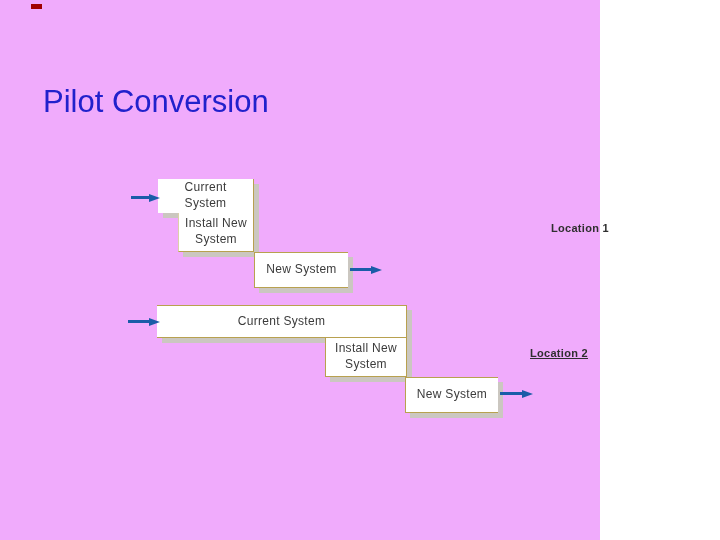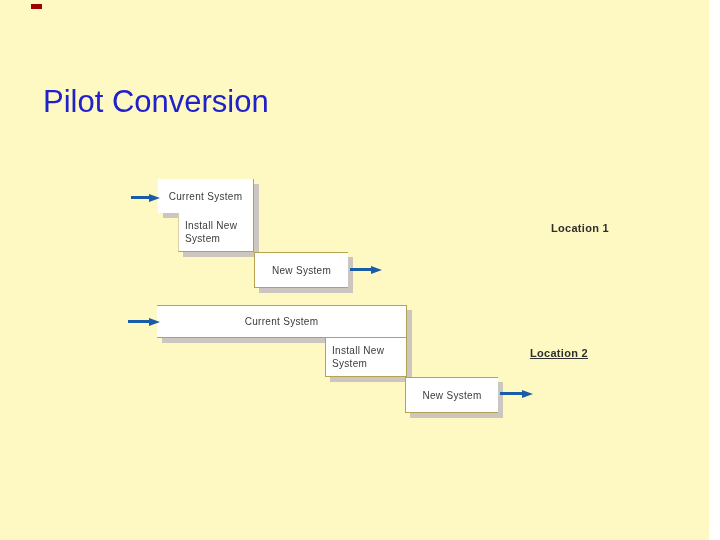--- a/index.html
+++ b/index.html
@@ -4,22 +4,22 @@
 <style>
   html, body {
     margin: 0; padding: 0;
     width: 720px; height: 540px;
     background: #ffffff;
     font-family: "Liberation Sans", sans-serif;
     overflow: hidden;
   }
   #slide {
     position: relative;
-    width: 709px; height: 540px;
-    background: #fef9c3;
+    width: 600px; height: 540px;
+    background: #f0abfc;
   }
   
   #red-dash {
     position: absolute; left: 31px; top: 4px;
     width: 11px; height: 5px;
     background: #a00000;
   }
   
   #title {
     position: absolute; left: 43px; top: 63px;
@@ -30,22 +30,22 @@
   }
 
   
   .box, .shadow {
     position: absolute;
     box-sizing: border-box;
   }
   .box {
     background: #ffffff;
     display: flex; align-items: center; justify-content: center;
-    text-align: left;
-    font-size: 10px; line-height: 1.3;
+    text-align: center;
+    font-size: 12px; line-height: 1.3;
     color: #3b3b3b;
     letter-spacing: 0.3px;
     padding: 0 6px;
   }
   .shadow { background: #cbc7c0; }
 
   
   #cs1-shadow { left: 163px; top: 184px; width: 96px; height: 34px; z-index: 1; }
   #cs1        { left: 158px; top: 179px; width: 96px; height: 34px; z-index: 2;
                 border-right: 1.5px solid #b8a14f; }

